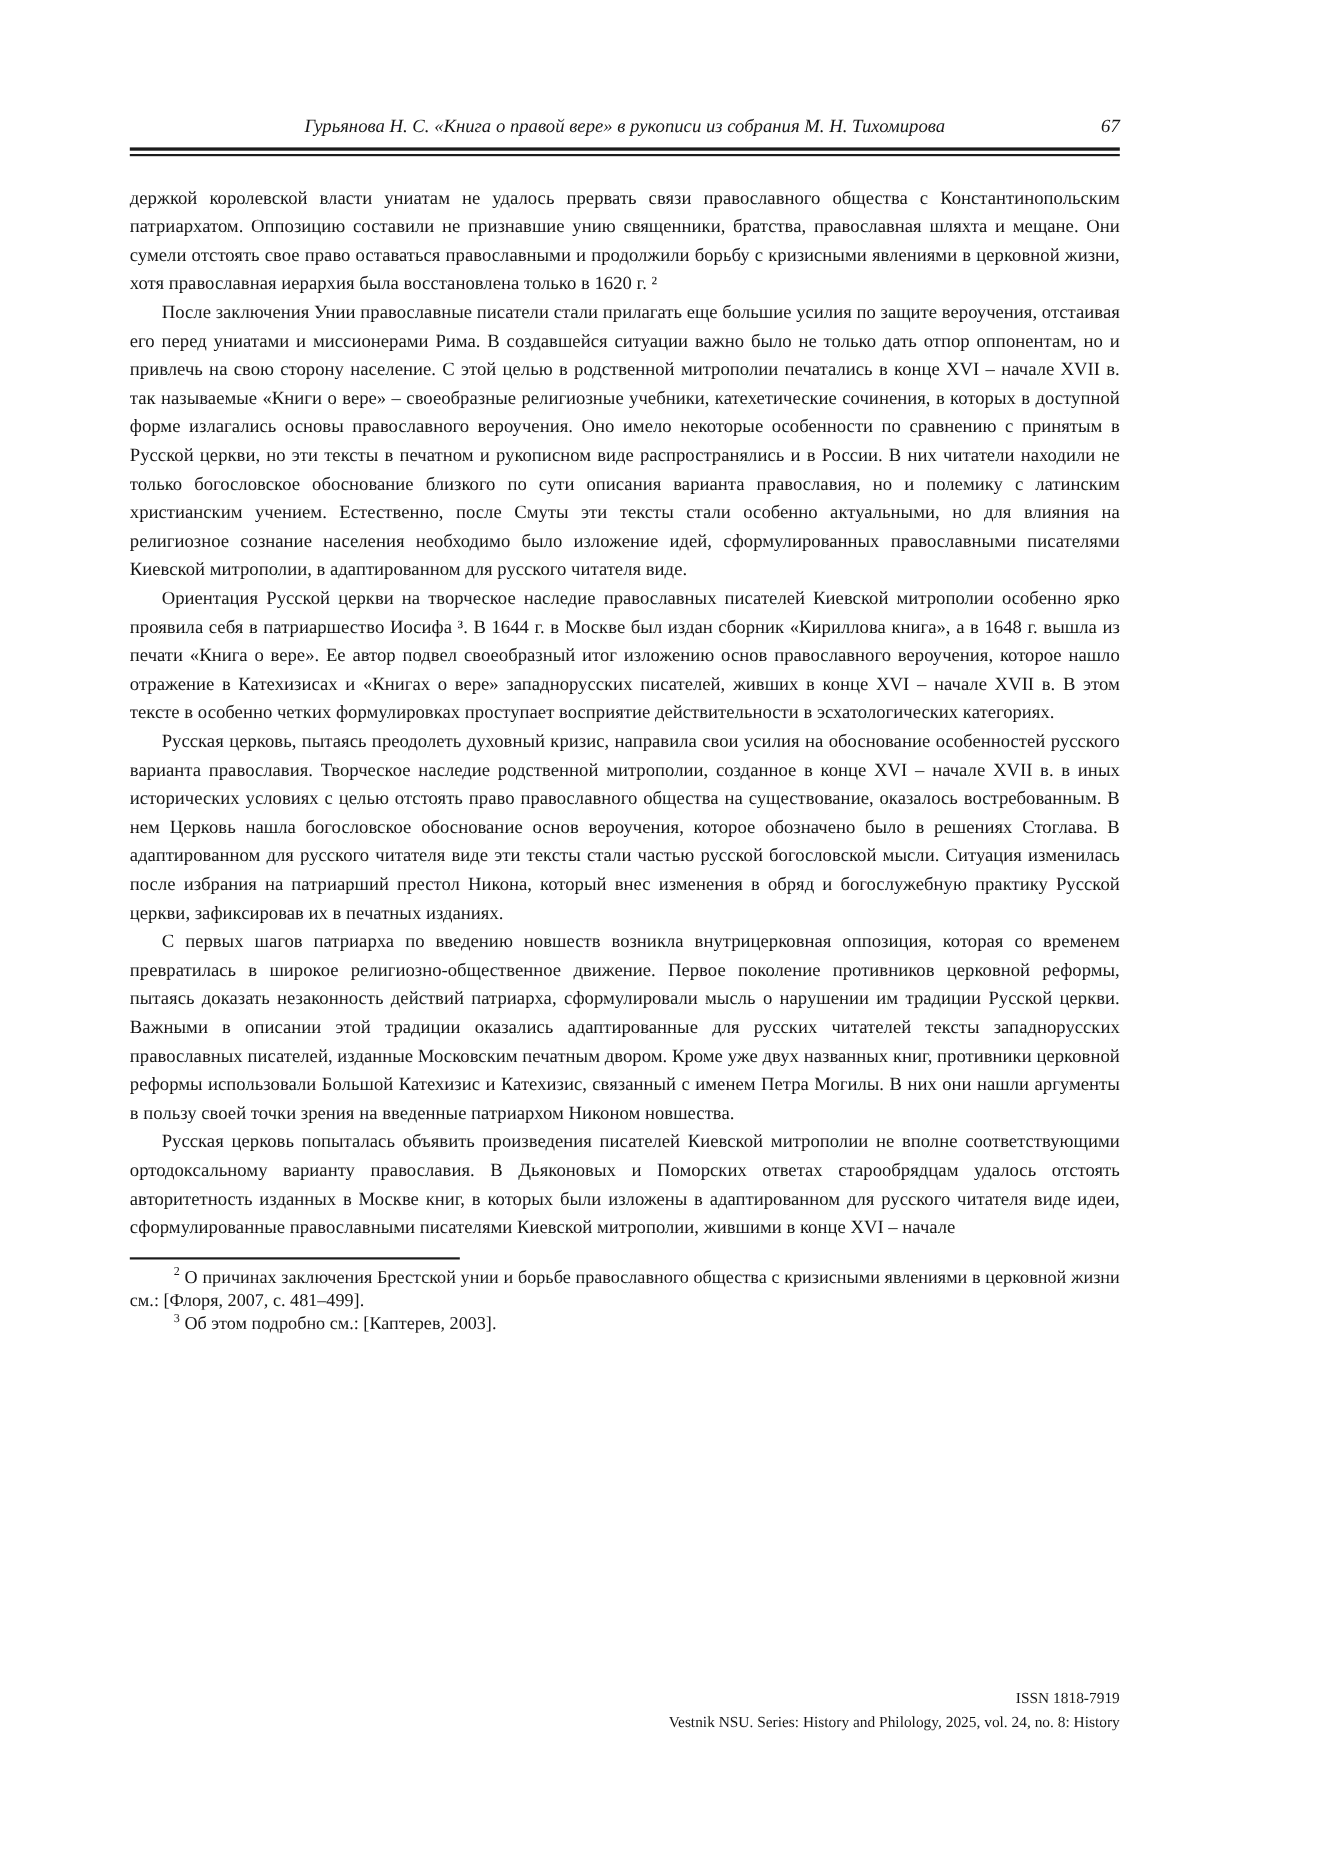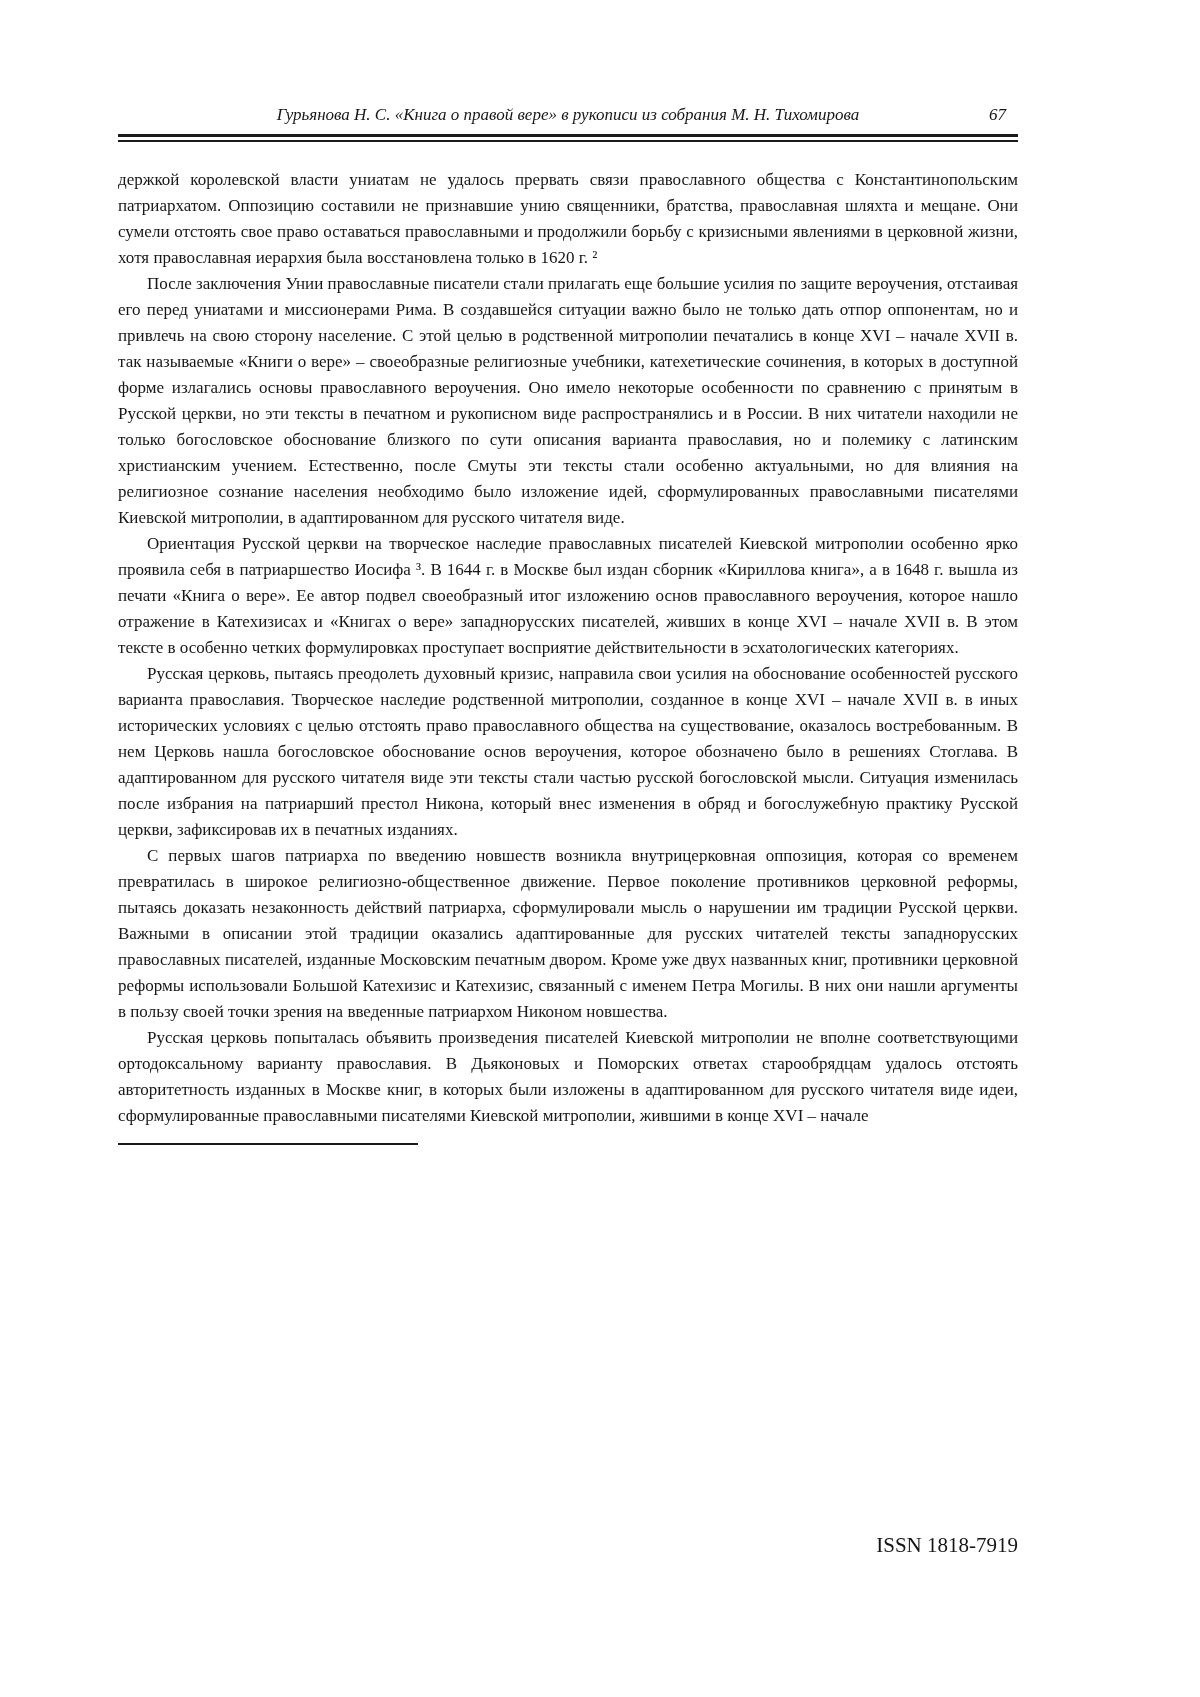--- a/index.html
+++ b/index.html
@@ -24,21 +24,21 @@
     position: relative;
     height: 22px;
     font-style: italic;
     font-size: 17px;
     line-height: 22px;
     text-align: center;
     white-space: nowrap;
   }
   .running-head .page-number {
     position: absolute;
-    right: 12px;
+    right: 0;
     top: 0;
     font-style: italic;
   }
   .double-rule {
     margin-top: 8px;
     height: 3px;
     border-top: 3px solid #1b1b1b;
     border-bottom: 2px solid #1b1b1b;
   }
   
@@ -76,21 +76,21 @@
   .footnotes sup {
     font-size: 11px;
     line-height: 0;
   }
   
   .journal-footer {
     position: absolute;
     top: 1534px;
     right: 182px;
     text-align: right;
-    font-size: 21px;
+    font-size: 14px;
     line-height: 22px;
     white-space: nowrap;
   }
   .journal-footer .footer-line {
     margin: 0;
   }
 </style>
 </head>
 <body>
 
@@ -107,18 +107,23 @@
       <p class="para">держкой королевской власти униатам не удалось прервать связи православного общества с Константинопольским патриархатом. Оппозицию составили не признавшие унию священники, братства, православная шляхта и мещане. Они сумели отстоять свое право оставаться православными и продолжили борьбу с кризисными явлениями в церковной жизни, хотя православная иерархия была восстановлена только в 1620 г. ²</p>
       <p class="para indent">После заключения Унии православные писатели стали прилагать еще большие усилия по защите вероучения, отстаивая его перед униатами и миссионерами Рима. В создавшейся ситуации важно было не только дать отпор оппонентам, но и привлечь на свою сторону население. С этой целью в родственной митрополии печатались в конце XVI – начале XVII в. так называемые «Книги о вере» – своеобразные религиозные учебники, катехетические сочинения, в которых в доступной форме излагались основы православного вероучения. Оно имело некоторые особенности по сравнению с принятым в Русской церкви, но эти тексты в печатном и рукописном виде распространялись и в России. В них читатели находили не только богословское обоснование близкого по сути описания варианта православия, но и полемику с латинским христианским учением. Естественно, после Смуты эти тексты стали особенно актуальными, но для влияния на религиозное сознание населения необходимо было изложение идей, сформулированных православными писателями Киевской митрополии, в адаптированном для русского читателя виде.</p>
       <p class="para indent">Ориентация Русской церкви на творческое наследие православных писателей Киевской митрополии особенно ярко проявила себя в патриаршество Иосифа ³. В 1644 г. в Москве был издан сборник «Кириллова книга», а в 1648 г. вышла из печати «Книга о вере». Ее автор подвел своеобразный итог изложению основ православного вероучения, которое нашло отражение в Катехизисах и «Книгах о вере» западнорусских писателей, живших в конце XVI – начале XVII в. В этом тексте в особенно четких формулировках проступает восприятие действительности в эсхатологических категориях.</p>
       <p class="para indent">Русская церковь, пытаясь преодолеть духовный кризис, направила свои усилия на обоснование особенностей русского варианта православия. Творческое наследие родственной митрополии, созданное в конце XVI – начале XVII в. в иных исторических условиях с целью отстоять право православного общества на существование, оказалось востребованным. В нем Церковь нашла богословское обоснование основ вероучения, которое обозначено было в решениях Стоглава. В адаптированном для русского читателя виде эти тексты стали частью русской богословской мысли. Ситуация изменилась после избрания на патриарший престол Никона, который внес изменения в обряд и богослужебную практику Русской церкви, зафиксировав их в печатных изданиях.</p>
       <p class="para indent">С первых шагов патриарха по введению новшеств возникла внутрицерковная оппозиция, которая со временем превратилась в широкое религиозно-общественное движение. Первое поколение противников церковной реформы, пытаясь доказать незаконность действий патриарха, сформулировали мысль о нарушении им традиции Русской церкви. Важными в описании этой традиции оказались адаптированные для русских читателей тексты западнорусских православных писателей, изданные Московским печатным двором. Кроме уже двух названных книг, противники церковной реформы использовали Большой Катехизис и Катехизис, связанный с именем Петра Могилы. В них они нашли аргументы в пользу своей точки зрения на введенные патриархом Никоном новшества.</p>
       <p class="para indent">Русская церковь попыталась объявить произведения писателей Киевской митрополии не вполне соответствующими ортодоксальному варианту православия. В Дьяконовых и Поморских ответах старообрядцам удалось отстоять авторитетность изданных в Москве книг, в которых были изложены в адаптированном для русского читателя виде идеи, сформулированные православными писателями Киевской митрополии, жившими в конце XVI – начале</p>
     </main>
 
   <hr class="footnote-rule">
 
+  <section class="footnotes" id="footnotes">
+      <p class="footnote"><sup>2</sup> О причинах заключения Брестской унии и борьбе православного общества с кризисными явлениями в церковной жизни см.: [Флоря, 2007, с. 481–499].</p>
+      <p class="footnote"><sup>3</sup> Об этом подробно см.: [Каптерев, 2003].</p>
+    </section>
 
   <footer class="journal-footer" id="journal-footer">
       <p class="footer-line">ISSN 1818-7919</p>
+      <p class="footer-line">Vestnik NSU. Series: History and Philology, 2025, vol. 24, no. 8: History</p>
     </footer>
 
 </div>
 
 </body></html>

